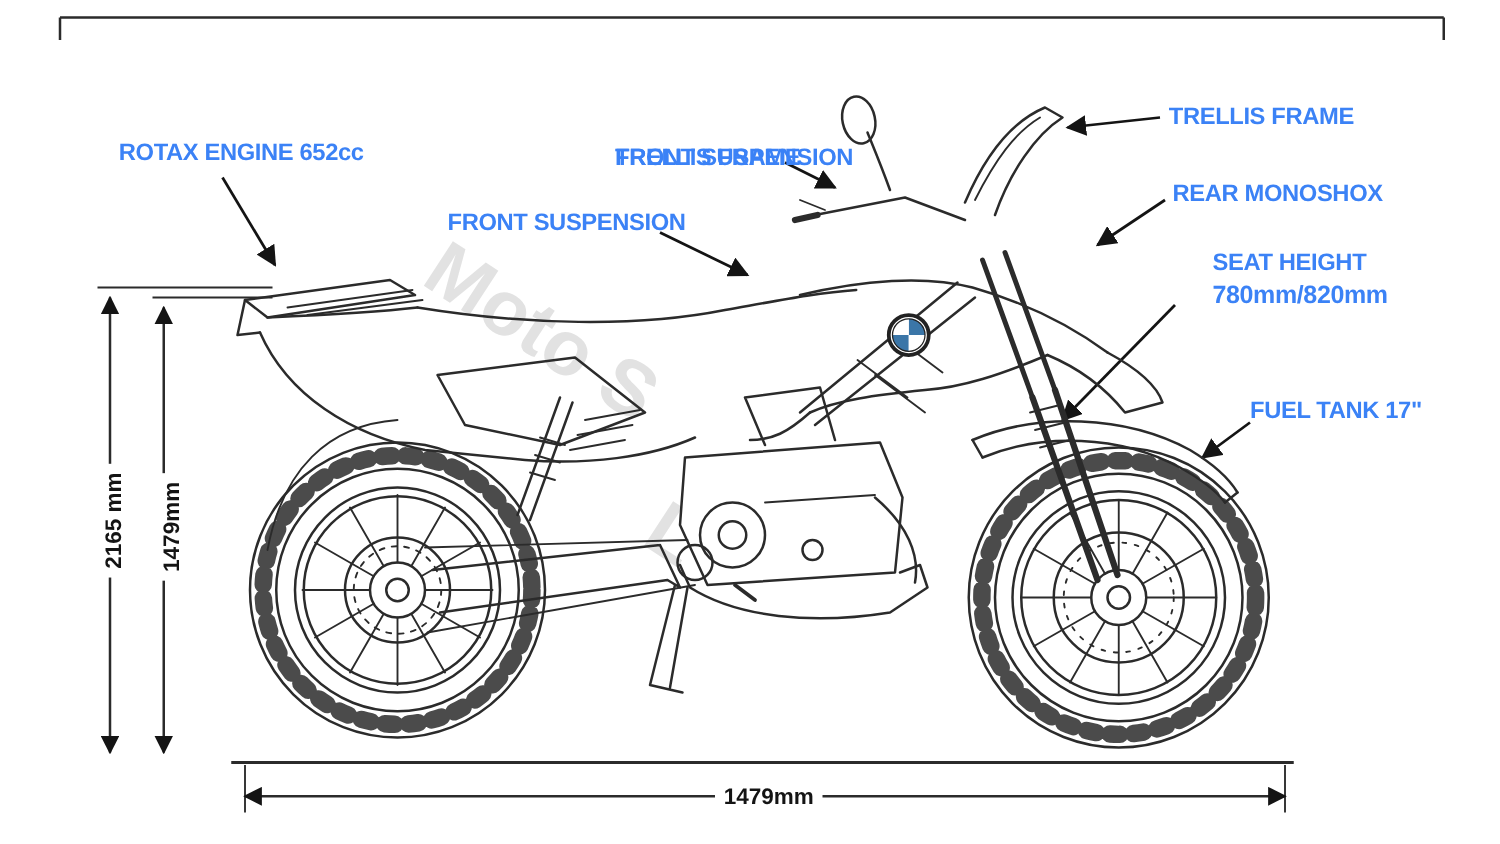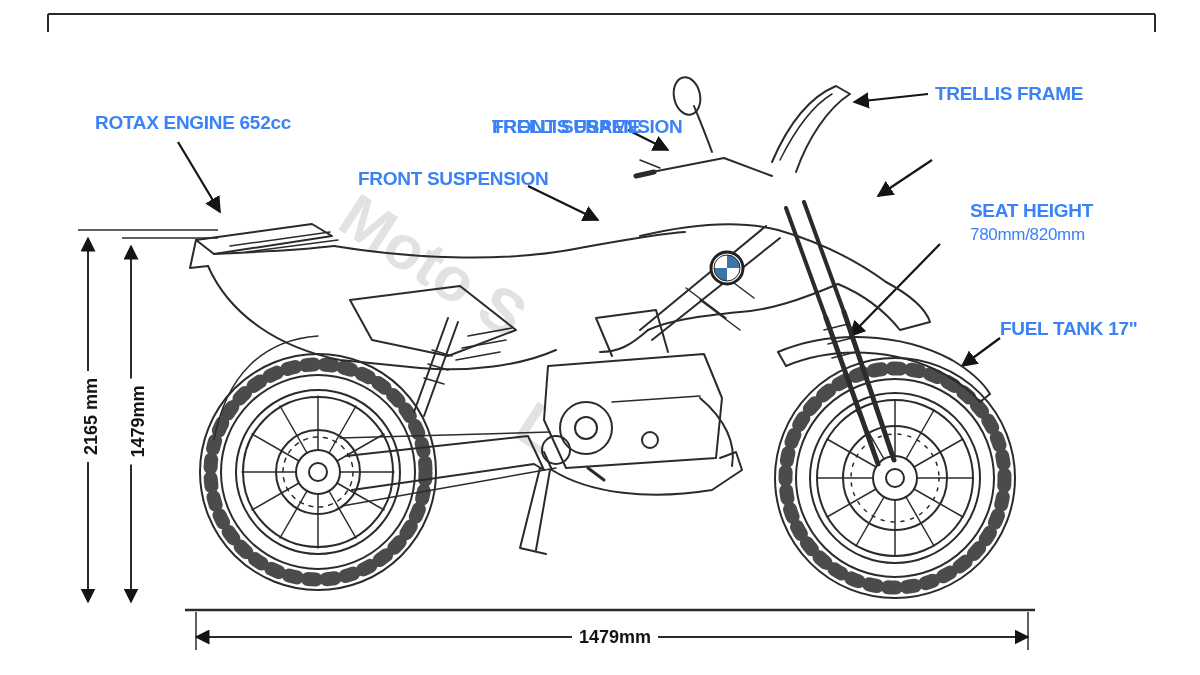--- a/index.html
+++ b/index.html
@@ -11,21 +11,21 @@
   .stage{position:absolute;inset:0;}
   svg.lineart{position:absolute;left:0;top:0;}
   .callout{
     position:absolute;
     font-weight:700;
     font-size:19px;
     letter-spacing:-0.3px;
     color:#3b82f6;
     white-space:nowrap;
   }
-  .callout .sub{display:block;font-weight:400;font-size:17px;margin-top:3px;}
+  .callout .sub{display:block;font-weight:700;font-size:20px;margin-top:3px;}
   .dim-label{
     position:absolute;
     font-weight:700;
     font-size:18px;
     color:#141414;
     background:#ffffff;
     padding:1px 7px;
     white-space:nowrap;
   }
   .dim-vertical{
@@ -205,20 +205,21 @@
   </svg>
 
   <div class="callout" style="left:95px;top:112px;">ROTAX ENGINE 652cc</div>
 
   <div class="callout" style="left:492px;top:116px;" title="TRELLIS FRAME">FRONT SUSPENSION</div>
 
   <div class="callout" style="left:358px;top:168px;">FRONT SUSPENSION</div>
 
   <div class="callout" style="left:935px;top:83px;">TRELLIS FRAME</div>
 
+  <div class="callout" style="left:938px;top:145px;">REAR MONOSHOX</div>
 
   <div class="callout" style="left:946px;top:200px;margin-left:24px;">
     <span>SEAT HEIGHT</span>
     <span class="sub">780mm/820mm</span>
   </div>
 
   <div class="callout" style="left:1000px;top:318px;">FUEL TANK 17"</div>
 
   <div class="callout" style="left:492px;top:116px;">TRELLIS FRAME</div>
 

